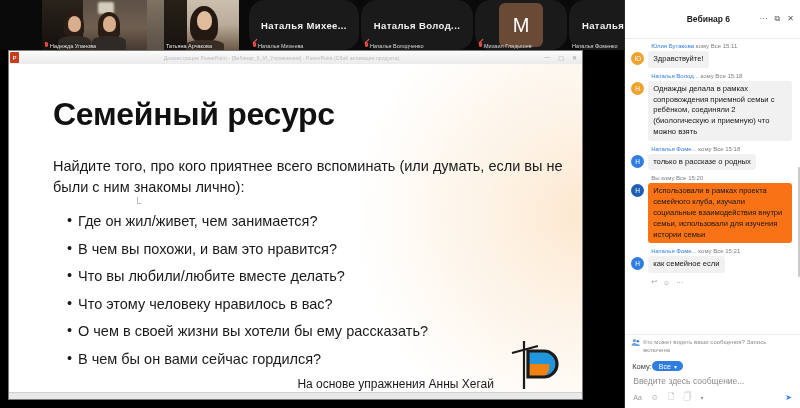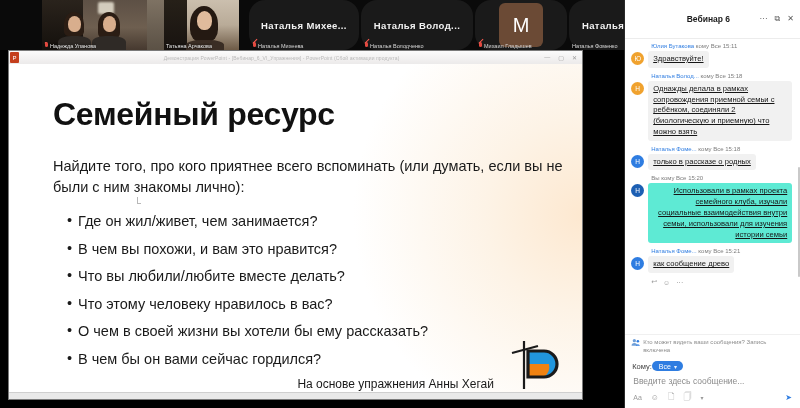--- a/index.html
+++ b/index.html
@@ -314,24 +314,23 @@
     color: #fff; font-size: 6.5px;
     display: flex; align-items: center; justify-content: center;
     margin-top: 1px;
   }
   .bubble {
     border-radius: 3px;
     padding: 3px 5px;
     font-size: 7.6px;
     line-height: 1.42;
     max-width: 134px;
-    text-decoration: underline;
   }
   .bubble.other { background: #f1f1f1; color: #161616; }
-  .bubble.self  { background: #5eead4; color: #161616; text-align: right; }
+  .bubble.self  { background: #f97316; color: #161616; }
 
   .msg-actions {
     display: flex; align-items: center; gap: 6px;
     margin: 2px 0 4px 20px;
     color: #9d9d9d; font-size: 7px;
   }
 
   .chat-notice {
     display: flex; align-items: flex-start; gap: 3px;
     padding: 3px 6px 4px 6px;
@@ -574,21 +573,21 @@
       <div class="msg-group">
         <div class="msg-meta">
           <span class="who">Наталья Фоме...</span>
           <span class="to">кому Все</span>
           <span class="to">15:21</span>
         </div>
         <div class="msg-row">
           <div class="msg-avatar" style="background:#2f7de1">
             <span>Н</span>
           </div>
-          <div class="bubble other">как сообщение древо</div>
+          <div class="bubble other">как семейное если</div>
         </div>
       </div>
 
       <div class="msg-actions">
         <span>↩</span>
         <span>☺</span>
         <span>···</span>
       </div>
 
       <div class="scrollbar"></div>

